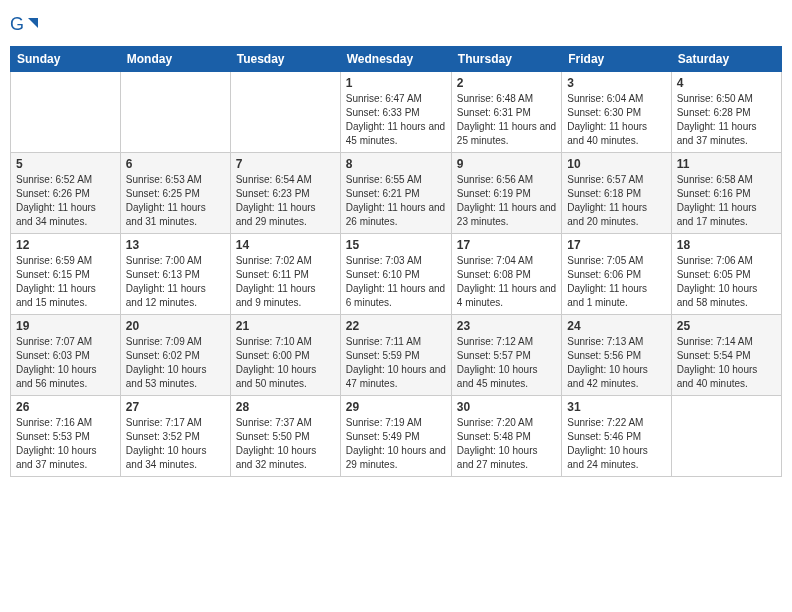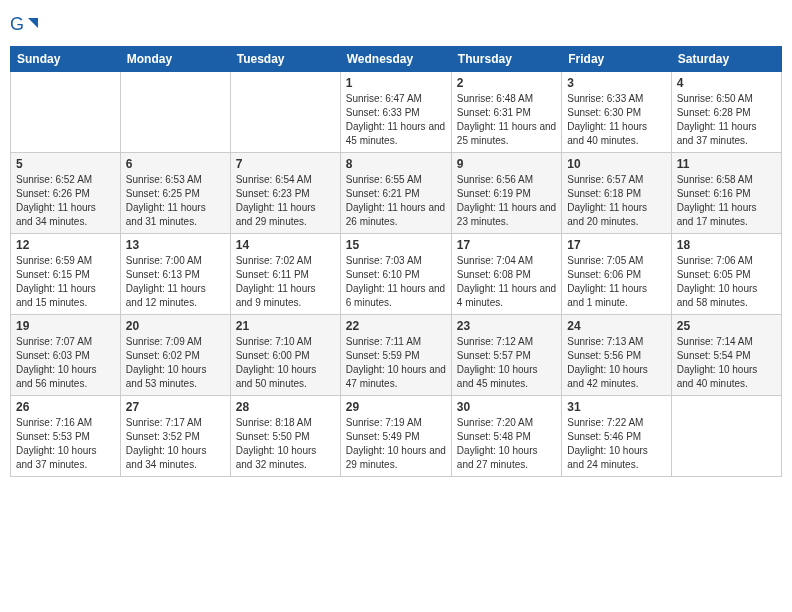--- a/index.html
+++ b/index.html
@@ -132,21 +132,21 @@
           <span class="day-num">2</span>
 <div class="day-info">
   <span>Sunrise: 6:48 AM</span><br>
   <span>Sunset: 6:31 PM</span><br>
   <span>Daylight: 11 hours and 25 minutes.</span>
 </div>
         </td>
         <td>
           <span class="day-num">3</span>
 <div class="day-info">
-  <span>Sunrise: 6:33 AM</span><br>
+  <span>Sunrise: 6:04 AM</span><br>
   <span>Sunset: 6:30 PM</span><br>
   <span>Daylight: 11 hours and 40 minutes.</span>
 </div>
         </td>
         <td>
           <span class="day-num">4</span>
 <div class="day-info">
   <span>Sunrise: 6:50 AM</span><br>
   <span>Sunset: 6:28 PM</span><br>
   <span>Daylight: 11 hours and 37 minutes.</span>
@@ -340,21 +340,21 @@
           <span class="day-num">27</span>
 <div class="day-info">
   <span>Sunrise: 7:17 AM</span><br>
   <span>Sunset: 3:52 PM</span><br>
   <span>Daylight: 10 hours and 34 minutes.</span>
 </div>
         </td>
         <td>
           <span class="day-num">28</span>
 <div class="day-info">
-  <span>Sunrise: 8:18 AM</span><br>
+  <span>Sunrise: 7:37 AM</span><br>
   <span>Sunset: 5:50 PM</span><br>
   <span>Daylight: 10 hours and 32 minutes.</span>
 </div>
         </td>
         <td>
           <span class="day-num">29</span>
 <div class="day-info">
   <span>Sunrise: 7:19 AM</span><br>
   <span>Sunset: 5:49 PM</span><br>
   <span>Daylight: 10 hours and 29 minutes.</span>

